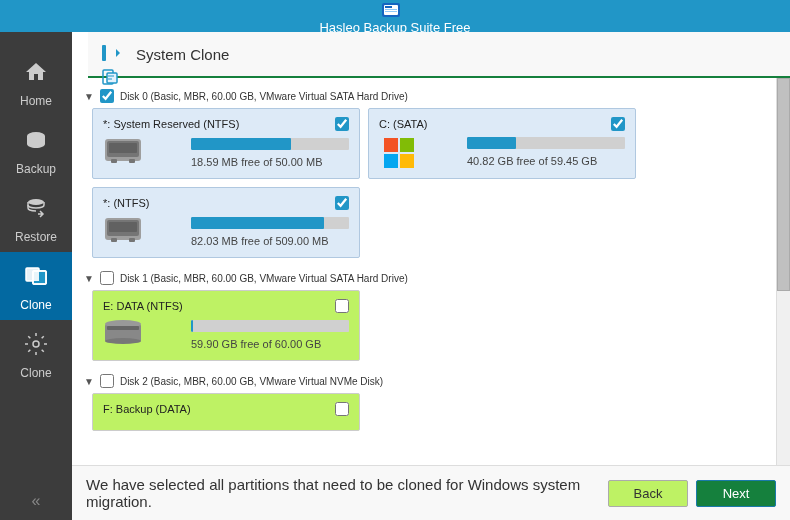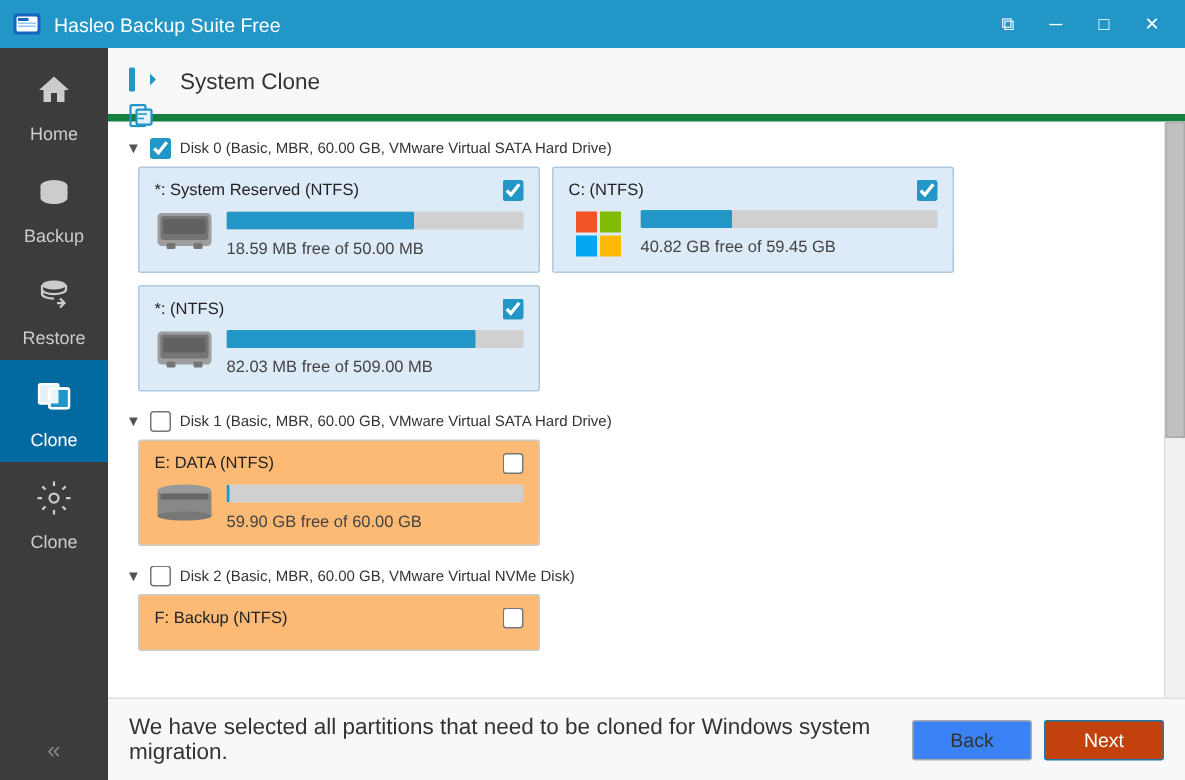--- a/index.html
+++ b/index.html
@@ -6,20 +6,21 @@
     body { width: 790px; height: 520px; font-family: 'Segoe UI', Arial, sans-serif; font-size: 13px; overflow: hidden; background: #f0f0f0; }
 
     
     .titlebar {
       height: 32px;
       background: #2196c7;
       display: flex;
       align-items: center;
       padding: 0 8px;
       color: white;
+      flex-direction: column;
     }
     .titlebar-icon { width: 20px; height: 20px; margin-right: 8px; }
     .titlebar-title { flex: 1; font-size: 13px; font-weight: normal; }
     .titlebar-controls { display: flex; gap: 4px; }
     .titlebar-btn {
       width: 28px; height: 22px;
       background: transparent;
       border: none;
       color: white;
       cursor: pointer;
@@ -33,21 +34,21 @@
       height: 488px;
     }
 
     
     .sidebar {
       width: 72px;
       background: #3c3c3c;
       display: flex;
       flex-direction: column;
       align-items: center;
-      padding-top: 4px;
+      padding-top: 16px;
     }
     .sidebar-item {
       width: 100%;
       display: flex;
       flex-direction: column;
       align-items: center;
       padding: 12px 0 8px;
       color: #ccc;
       cursor: pointer;
       font-size: 12px;
@@ -62,22 +63,23 @@
       background: white;
       display: flex;
       flex-direction: column;
     }
 
     
     .page-header {
       display: flex;
       align-items: center;
       padding: 10px 14px;
-      border-bottom: 5px solid #15803d;
+      border-bottom: 2px solid #15803d;
       background: #f8f8f8;
+      margin-left: 16px;
     }
     .page-header-icon {
       width: 24px; height: 24px;
       margin-right: 10px;
       color: #2196c7;
       font-size: 18px;
     }
     .page-header-title { font-size: 15px; color: #333; }
 
     
@@ -124,37 +126,37 @@
     
     .partition-card {
       width: 268px;
       border: 1px solid #b0c8e0;
       border-radius: 2px;
       padding: 8px 10px;
       background: #ddeaf7;
       position: relative;
     }
     .partition-card.unselected {
-      background: #fdba74;
+      background: #bef264;
       border-color: #ccc;
     }
     .partition-card-header {
       display: flex;
       align-items: center;
       justify-content: space-between;
       margin-bottom: 6px;
     }
     .partition-name { font-size: 11px; color: #222; }
     .partition-checkbox {
       width: 14px; height: 14px;
       accent-color: #2196c7;
     }
     .partition-body { display: flex; align-items: center; gap: 8px; }
 
-    .progress-container { flex: 1; }
+    .progress-container { flex: 1; margin-left: 40px; }
     .progress-bar-bg {
       height: 12px;
       background: #d0d0d0;
       border-radius: 1px;
       margin-bottom: 4px;
       overflow: hidden;
     }
     .progress-bar-fill {
       height: 100%;
       background: #2196c7;
@@ -170,28 +172,28 @@
       display: flex;
       align-items: center;
       justify-content: space-between;
     }
     .footer-text { font-size: 15px; color: #333; flex: 1; padding-right: 20px; }
     .footer-buttons { display: flex; gap: 8px; }
     .btn {
       padding: 5px 22px;
       font-size: 13px;
       border: 1px solid #ababab;
-      background: #3b82f6;
+      background: #bef264;
       cursor: pointer;
       color: #333;
       border-radius: 2px;
       min-width: 80px;
     }
     .btn.primary {
-      background: #c2410c;
+      background: #15803d;
       color: white;
       border-color: #1a7aaa;
     }
   </style>
 </head>
 <body>
 
 <div class="titlebar">
   <span class="titlebar-icon">
     <svg width="20" height="20" viewBox="0 0 20 20">
@@ -314,21 +316,21 @@
                 <div class="progress-bar-bg">
                   <div class="progress-bar-fill" style="width:63%"></div>
                 </div>
                 <span class="free-text">18.59 MB free of 50.00 MB</span>
               </div>
             </div>
           </div>
 
           <div class="partition-card">
             <div class="partition-card-header">
-              <span class="partition-name">C: (NTFS)</span>
+              <span class="partition-name">C: (SATA)</span>
               <input type="checkbox" class="partition-checkbox" checked="" style="">
             </div>
             <div class="partition-body">
               <div style="width:40px; height:30px; display:flex; align-items:center; justify-content:center;">
                 <svg width="32" height="32" viewBox="0 0 32 32">
                   <rect x="1" y="1" width="14" height="14" fill="#f35325"></rect>
                   <rect x="17" y="1" width="14" height="14" fill="#81bc06"></rect>
                   <rect x="1" y="17" width="14" height="14" fill="#05a6f0"></rect>
                   <rect x="17" y="17" width="14" height="14" fill="#ffba08"></rect>
                 </svg>
@@ -402,21 +404,21 @@
 
       <div class="disk-group">
         <div class="disk-header">
           <span class="collapse-arrow">▼</span>
           <input type="checkbox" class="disk-checkbox" style="">
           <span class="disk-title">Disk 2 (Basic, MBR, 60.00 GB,  VMware Virtual NVMe Disk)</span>
         </div>
         <div class="partition-grid">
           <div class="partition-card unselected">
             <div class="partition-card-header">
-              <span class="partition-name">F: Backup (NTFS)</span>
+              <span class="partition-name">F: Backup (DATA)</span>
               <input type="checkbox" class="partition-checkbox" style="">
             </div>
           </div>
         </div>
       </div>
 
       <div style="position:absolute; right:0; top:0; bottom:0; width:14px; background:#f0f0f0; border-left:1px solid #ddd;">
         <div style="position:absolute; top:0; width:100%; height:55%; background:#c0c0c0; border:1px solid #aaa;"></div>
       </div>
     </div>

